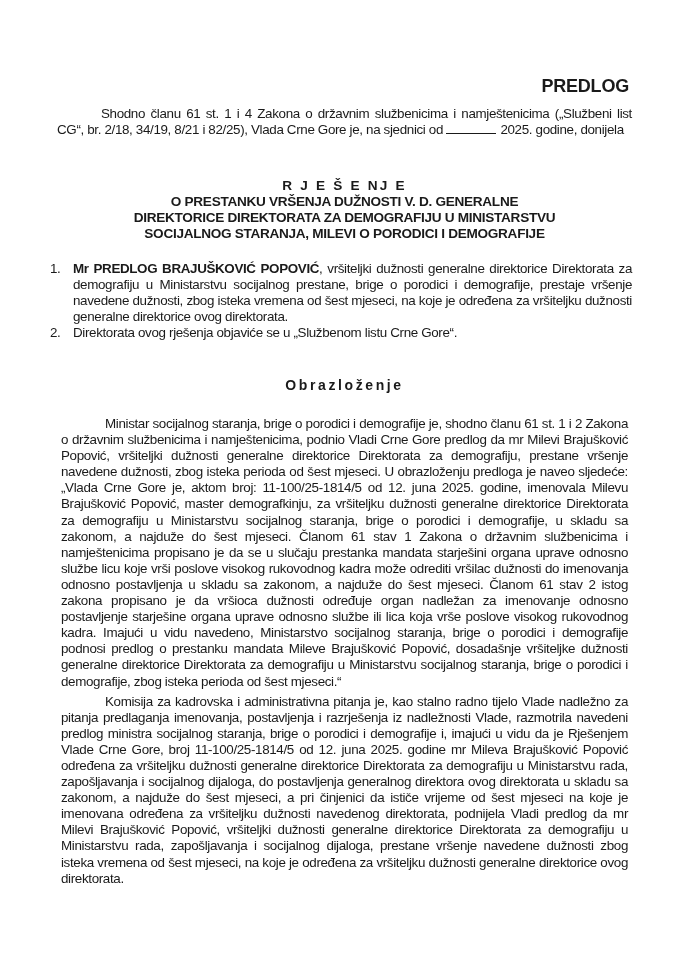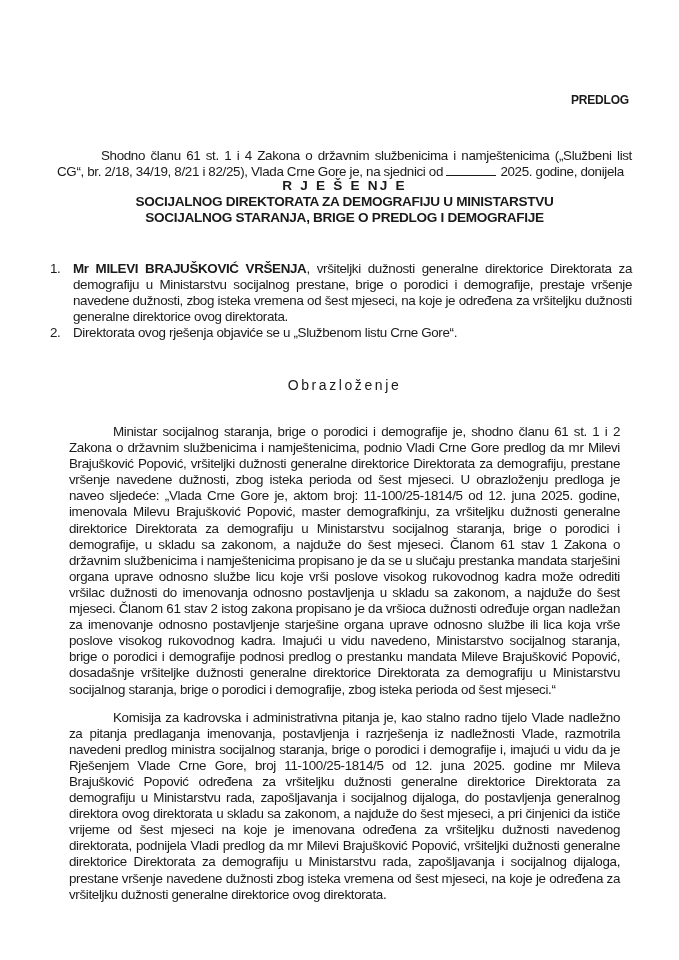--- a/index.html
+++ b/index.html
@@ -6,66 +6,67 @@
     body {
       width: 679px; height: 960px; overflow: hidden; position: relative;
       font-family: "Liberation Sans", sans-serif; color: #1a1a1a;
     }
     .page { position: absolute; left: 0; top: 0; width: 679px; height: 960px; }
     .txt {
       font-size: 13.4px; line-height: 16.1px; letter-spacing: -0.35px;
       text-align: justify; transform-origin: left top;
     }
     .predlog {
-      position: absolute; top: 93px; right: 50px;
-      font-weight: bold; font-size: 12px; letter-spacing: -0.2px;
+      position: absolute; top: 76px; right: 50px;
+      font-weight: bold; font-size: 18px; letter-spacing: -0.2px;
     }
     .intro {
       position: absolute; left: 57px; top: 106px; width: 575px;
     }
-    .indent { text-indent: 44px; margin-top: 42px; }
+    .indent { text-indent: 44px; }
     .title-block {
       position: absolute; left: 57px; top: 178px; width: 575px; text-align: center;
       font-weight: bold; font-size: 13.6px; line-height: 16px; letter-spacing: -0.3px;
     }
     .title-block .spaced { letter-spacing: 2.2px; text-align: center; }
     .list { position: absolute; left: 50px; top: 261px; width: 582px; margin: 0; padding: 0; list-style: none; }
     .list li { position: relative; padding-left: 23px; }
     .list .num { position: absolute; left: 0; top: 0; }
     .obraz-title {
       position: absolute; left: 57px; top: 377px; width: 575px; text-align: center;
-      font-weight: normal; font-size: 14px; letter-spacing: 2.6px;
+      font-weight: bold; font-size: 14px; letter-spacing: 2.6px;
     }
     .body-text { position: absolute; left: 57px; top: 412px; width: 575px; }
-    .body-text p { margin: 12px; }
+    .body-text p { margin: 4px; }
     .bold { font-weight: bold; }
     .blank { display: inline-block; width: 50px; border-bottom: 1px solid #1a1a1a; height: 11px; vertical-align: baseline; margin-right: 4px; }
   </style>
 </head>
 <body>
 
 <div class="page">
 
   <div class="predlog">PREDLOG</div>
 
   <div class="intro txt indent">
     <span>Shodno članu 61 st. 1 i 4 Zakona o državnim službenicima i namještenicima („Službeni list CG“, br. 2/18, 34/19, 8/21 i 82/25), Vlada Crne Gore je, na sjednici od</span>
     <span class="blank"></span><span>2025. godine, donijela</span>
   </div>
 
   <div class="title-block">
     <div class="spaced">R J E Š E NJ E</div>
-    <div>SOCIJALNOG DIREKTORATA ZA DEMOGRAFIJU U MINISTARSTVU</div>
-    <div>SOCIJALNOG STARANJA, BRIGE O PREDLOG I DEMOGRAFIJE</div>
+    <div>O PRESTANKU VRŠENJA DUŽNOSTI V. D. GENERALNE</div>
+    <div>DIREKTORICE DIREKTORATA ZA DEMOGRAFIJU U MINISTARSTVU</div>
+    <div>SOCIJALNOG STARANJA, MILEVI O PORODICI I DEMOGRAFIJE</div>
   </div>
 
   <ol class="list txt">
     <li>
       <span class="num">1.</span>
-      <span class="bold">Mr MILEVI BRAJUŠKOVIĆ VRŠENJA</span><span>, vršiteljki dužnosti generalne direktorice Direktorata za demografiju u Ministarstvu socijalnog prestane, brige o porodici i demografije, prestaje vršenje navedene dužnosti, zbog isteka vremena od šest mjeseci, na koje je određena za vršiteljku dužnosti generalne direktorice ovog direktorata.</span>
+      <span class="bold">Mr PREDLOG BRAJUŠKOVIĆ POPOVIĆ</span><span>, vršiteljki dužnosti generalne direktorice Direktorata za demografiju u Ministarstvu socijalnog prestane, brige o porodici i demografije, prestaje vršenje navedene dužnosti, zbog isteka vremena od šest mjeseci, na koje je određena za vršiteljku dužnosti generalne direktorice ovog direktorata.</span>
     </li>
     <li>
       <span class="num">2.</span>
       <span>Direktorata ovog rješenja objaviće se u „Službenom listu Crne Gore“.</span>
     </li>
   </ol>
 
   <div class="obraz-title">Obrazloženje</div>
 
   <div class="body-text txt">

